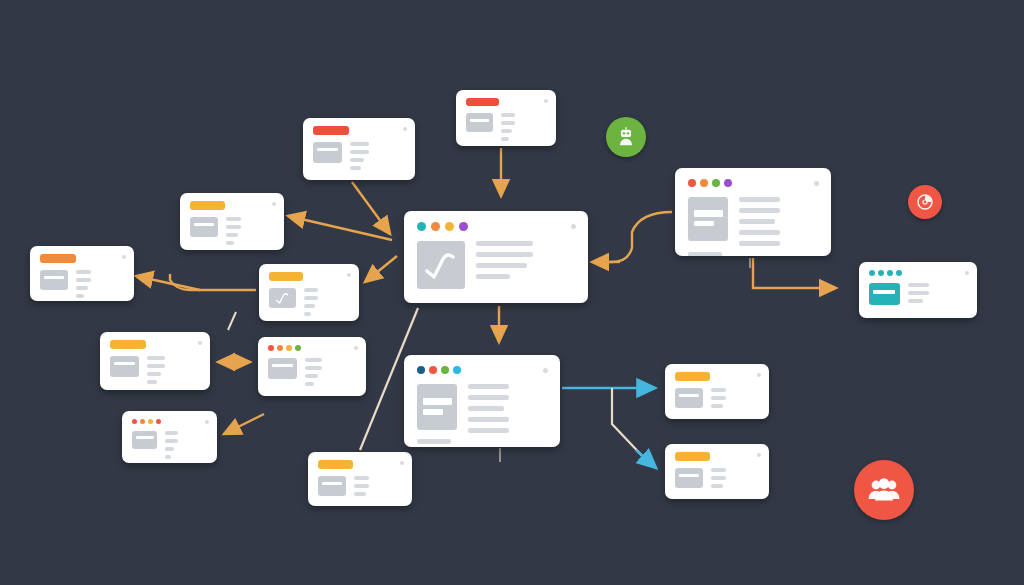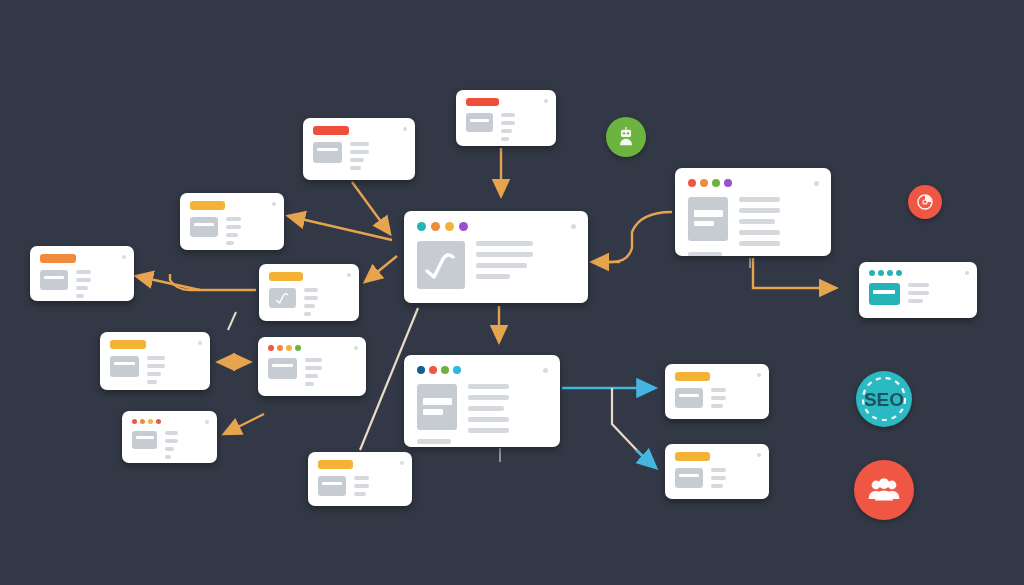--- a/index.html
+++ b/index.html
@@ -501,26 +501,20 @@
 
   <div class="badge" style="left:908px; top:185px; width:34px; height:34px; background:#ef5644;">
     <svg width="20" height="20" viewBox="0 0 24 24">
       <circle cx="12" cy="12" r="8.4" fill="none" stroke="#ffffff" stroke-width="1.7" opacity="0.95"></circle>
       <path d="M12 4.4 A7.6 7.6 0 0 1 19.6 12 L12 12 Z" fill="#ffffff" opacity="0.95"></path>
       <circle cx="12" cy="12" r="3.1" fill="#ffffff" opacity="0.95"></circle>
       <circle cx="12" cy="12" r="1.7" fill="#ef5644"></circle>
     </svg>
   </div>
 
-  <div class="badge" style="left:856px; top:371px; width:56px; height:56px; background:#2bb9c4;">
-    <svg width="56" height="56" viewBox="0 0 56 56">
-      <circle cx="28" cy="28" r="21" fill="none" stroke="#ffffff" stroke-width="2.2" stroke-dasharray="5 5" opacity="0.92"></circle>
-      <text class="seo-text" x="28" y="34.5" text-anchor="middle" font-size="19">SEO</text>
-    </svg>
-  </div>
 
   <div class="badge" style="left:854px; top:460px; width:60px; height:60px; background:#ef5644;">
     <svg width="36" height="36" viewBox="0 0 36 36">
       <circle cx="10" cy="13" r="4.4" fill="#ffffff" opacity="0.95"></circle>
       <path d="M2.6 27 C2.6 21.6 5.9 19 10 19 C14.1 19 17.4 21.6 17.4 27 Z" fill="#ffffff" opacity="0.95"></path>
       <circle cx="26" cy="13" r="4.4" fill="#ffffff" opacity="0.95"></circle>
       <path d="M18.6 27 C18.6 21.6 21.9 19 26 19 C30.1 19 33.4 21.6 33.4 27 Z" fill="#ffffff" opacity="0.95"></path>
       <circle cx="18" cy="11.6" r="5.3" fill="#ffffff"></circle>
       <path d="M9.2 28.4 C9.2 21.8 13.2 18.6 18 18.6 C22.8 18.6 26.8 21.8 26.8 28.4 Z" fill="#ffffff"></path>
     </svg>

